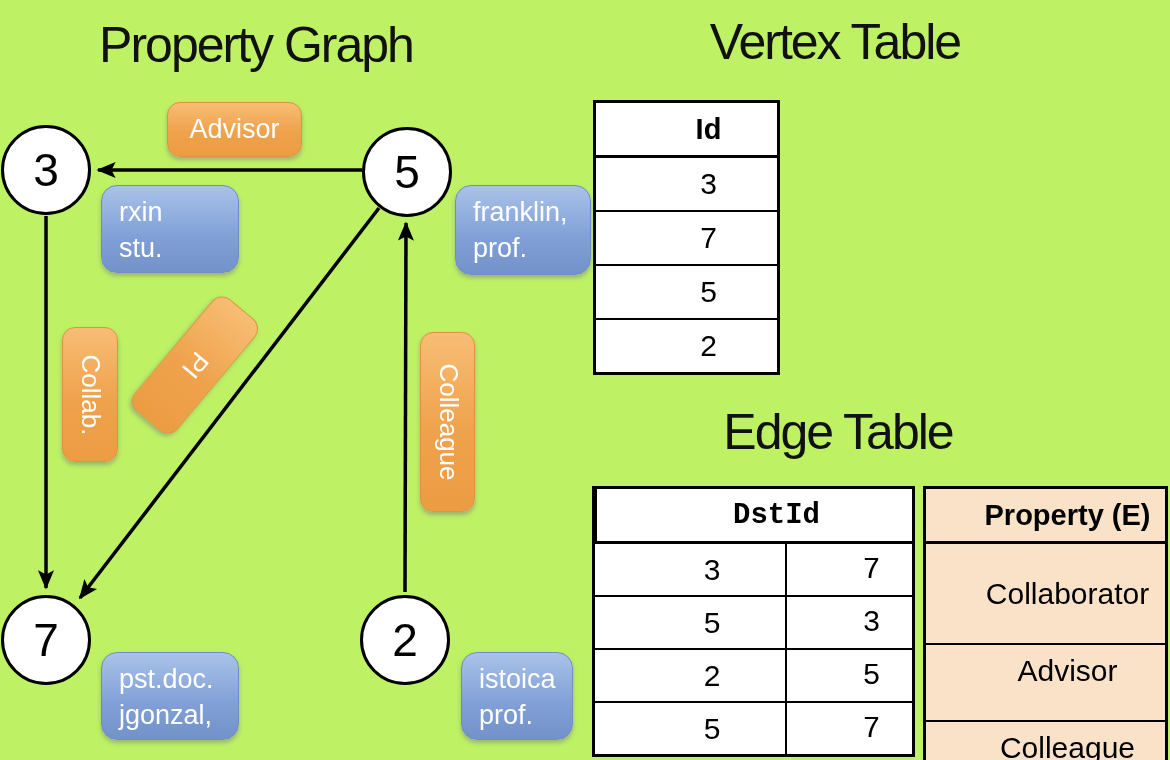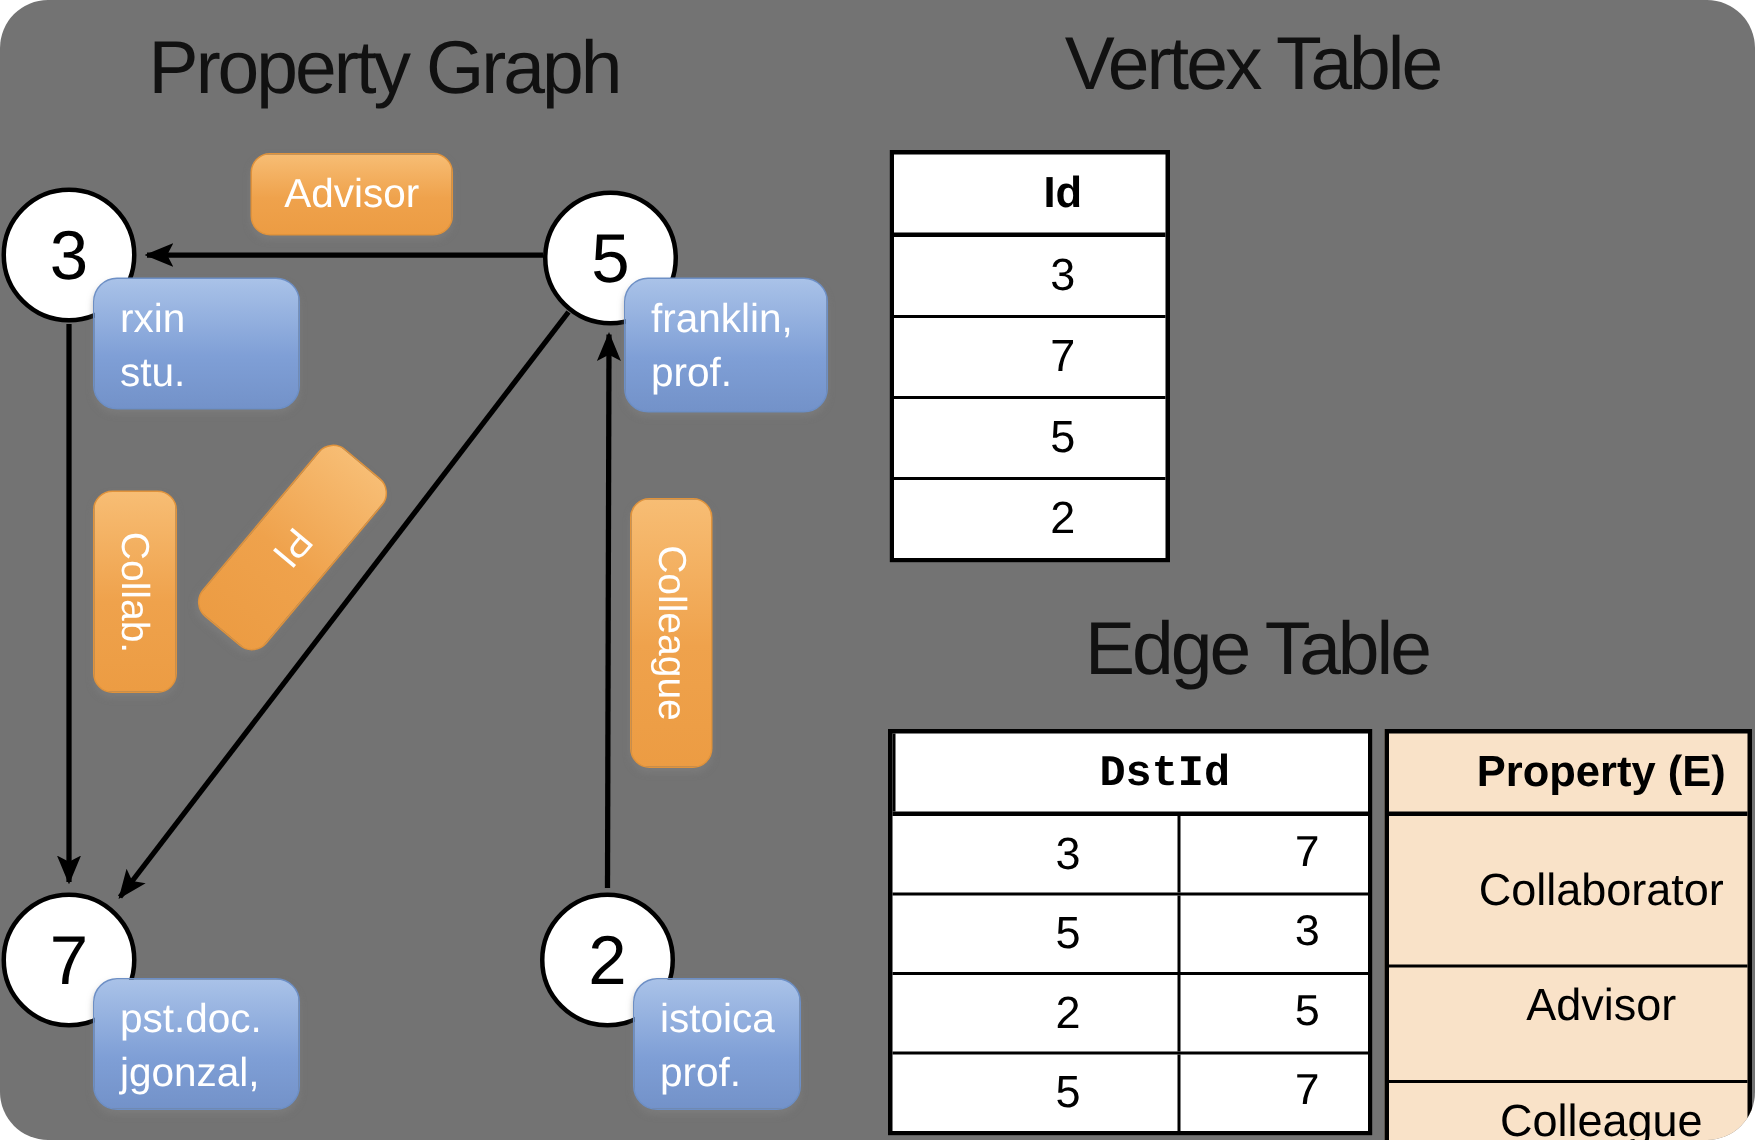--- a/index.html
+++ b/index.html
@@ -1,18 +1,18 @@
 <!DOCTYPE html>
 <html><head>
 <meta charset="utf-8">
 <style>
   html,body{margin:0;padding:0;background:#fff;}
   .canvas{
-    position:relative;width:1170px;height:760px;background:#737373;overflow:hidden;
-    font-family:"Liberation Sans","DejaVu Sans",sans-serif;color:#000;border-radius:32px;
+    position:relative;width:1170px;height:760px;background:#bef264;overflow:hidden;
+    font-family:"Liberation Sans","DejaVu Sans",sans-serif;color:#000;
   }
   
   .big-title{
     position:absolute;text-align:center;font-size:50px;letter-spacing:-2px;
     color:#111;white-space:nowrap;font-weight:400;
   }
   .graph-title{left:0;top:16px;width:512px;}
   .vertex-title{left:585px;top:13px;width:500px;}
   .edge-title{left:588px;top:403px;width:500px;}
 
@@ -44,21 +44,21 @@
   .vtext{
     position:absolute;left:50%;top:50%;transform:translate(-50%,-50%) rotate(90deg);
     white-space:nowrap;color:#fff;font-size:26px;
   }
 
   
   .vbox{
     position:absolute;border-radius:16px;z-index:3;box-sizing:border-box;
     background:linear-gradient(180deg,#a9c2e8 0%,#7f9fd6 60%,#7392c9 100%);
     border:1px solid #6d8fc5;box-shadow:0 3px 4px rgba(130,130,130,.55);
-    color:#fff;font-size:27px;line-height:1.32;padding:9px 0 0 17px;
+    color:#fff;font-size:27px;line-height:1.32;padding:9px 0 0 17px;margin-left:39px;
   }
   .rxin{left:62px;top:185px;width:138px;height:88px;}
   .franklin{left:416px;top:185px;width:136px;height:90px;}
   .jgonzal{left:62px;top:652px;width:138px;height:88px;}
   .istoica{left:422px;top:652px;width:112px;height:88px;}
   .vbox span{display:block;}
 
   
   .dtable{
     position:absolute;border:3px solid #000;background:#fff;box-sizing:content-box;

